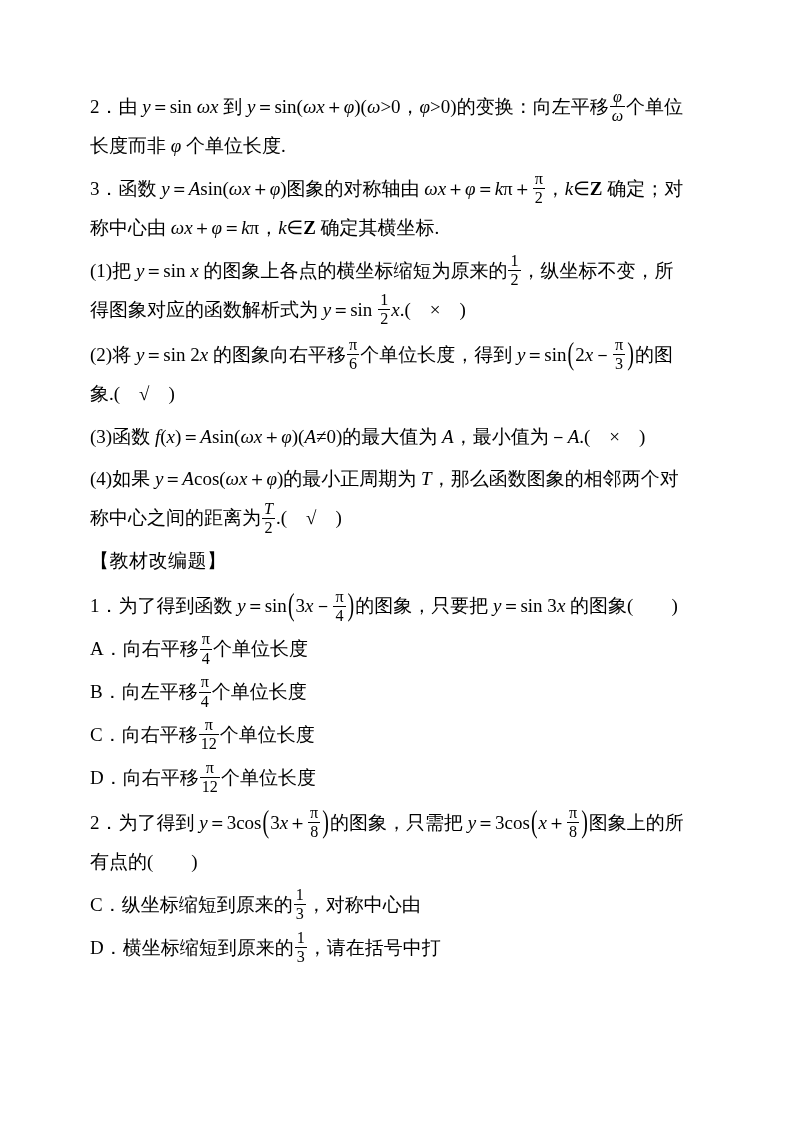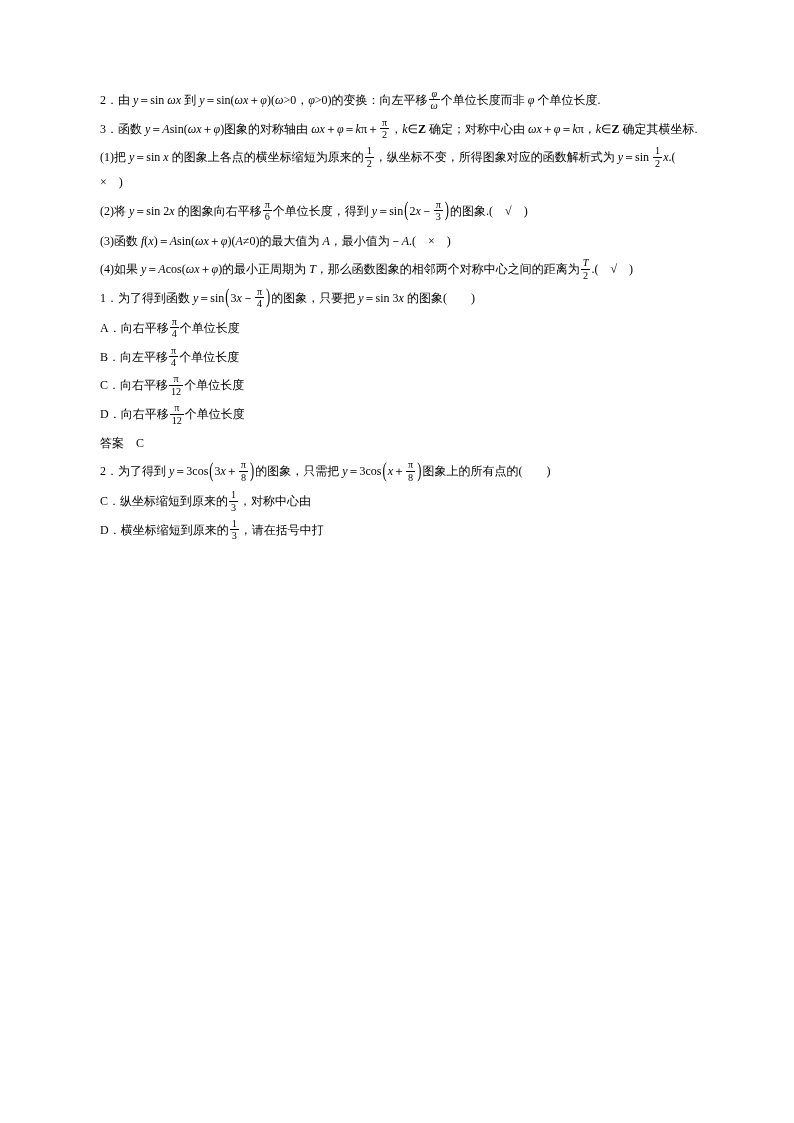--- a/index.html
+++ b/index.html
@@ -7,24 +7,24 @@
     position: relative;
     width: 794px;
     height: 1123px;
     background: #ffffff;
     color: #000000;
     font-family: "Liberation Serif", serif;
     overflow: hidden;
   }
   .doc-body {
     position: absolute;
-    left: 100px;
+    left: 90px;
     top: 88px;
     width: 600px;
-    font-size: 12px;
+    font-size: 19px;
     line-height: 2.05;
   }
   .para { margin: 0 0 4px 0; text-align: left; }
   .para.header {
     font-family: "Liberation Sans", sans-serif;
     margin: 2px 0 4px 0;
     letter-spacing: 0.5px;
   }
   .t  { font-style: normal; }
   .m  { font-style: italic; font-family: "Liberation Serif", serif; }
@@ -51,23 +51,23 @@
 <body>
 
 <div class="page">
   <div class="doc-body">
       <p class="para"><span class="t">2．由 </span><span class="m">y</span><span class="t">＝sin </span><span class="m">ωx</span><span class="t"> 到 </span><span class="m">y</span><span class="t">＝sin(</span><span class="m">ωx</span><span class="t">＋</span><span class="m">φ</span><span class="t">)(</span><span class="m">ω</span><span class="t">&gt;0，</span><span class="m">φ</span><span class="t">&gt;0)的变换：向左平移</span><span class="frac"><span class="num"><span class="m">φ</span></span><span class="den"><span class="m">ω</span></span></span><span class="t">个单位长度而非 </span><span class="m">φ</span><span class="t"> 个单位长度.</span></p>
       <p class="para"><span class="t">3．函数 </span><span class="m">y</span><span class="t">＝</span><span class="m">A</span><span class="t">sin(</span><span class="m">ωx</span><span class="t">＋</span><span class="m">φ</span><span class="t">)图象的对称轴由 </span><span class="m">ωx</span><span class="t">＋</span><span class="m">φ</span><span class="t">＝</span><span class="m">k</span><span class="t">π＋</span><span class="frac"><span class="num"><span class="t">π</span></span><span class="den"><span class="t">2</span></span></span><span class="t">，</span><span class="m">k</span><span class="t">∈</span><span class="bv">Z</span><span class="t"> 确定；对称中心由 </span><span class="m">ωx</span><span class="t">＋</span><span class="m">φ</span><span class="t">＝</span><span class="m">k</span><span class="t">π，</span><span class="m">k</span><span class="t">∈</span><span class="bv">Z</span><span class="t"> 确定其横坐标.</span></p>
       <p class="para"><span class="t">(1)把 </span><span class="m">y</span><span class="t">＝sin </span><span class="m">x</span><span class="t"> 的图象上各点的横坐标缩短为原来的</span><span class="frac"><span class="num"><span class="t">1</span></span><span class="den"><span class="t">2</span></span></span><span class="t">，纵坐标不变，所得图象对应的函数解析式为 </span><span class="m">y</span><span class="t">＝sin </span><span class="frac"><span class="num"><span class="t">1</span></span><span class="den"><span class="t">2</span></span></span><span class="m">x</span><span class="t">.( × )</span></p>
       <p class="para"><span class="t">(2)将 </span><span class="m">y</span><span class="t">＝sin 2</span><span class="m">x</span><span class="t"> 的图象向右平移</span><span class="frac"><span class="num"><span class="t">π</span></span><span class="den"><span class="t">6</span></span></span><span class="t">个单位长度，得到 </span><span class="m">y</span><span class="t">＝sin</span><span class="big">(</span><span class="t">2</span><span class="m">x</span><span class="t">－</span><span class="frac"><span class="num"><span class="t">π</span></span><span class="den"><span class="t">3</span></span></span><span class="big">)</span><span class="t">的图象.( √ )</span></p>
       <p class="para"><span class="t">(3)函数 </span><span class="m">f</span><span class="t">(</span><span class="m">x</span><span class="t">)＝</span><span class="m">A</span><span class="t">sin(</span><span class="m">ωx</span><span class="t">＋</span><span class="m">φ</span><span class="t">)(</span><span class="m">A</span><span class="t">≠0)的最大值为 </span><span class="m">A</span><span class="t">，最小值为－</span><span class="m">A</span><span class="t">.( × )</span></p>
       <p class="para"><span class="t">(4)如果 </span><span class="m">y</span><span class="t">＝</span><span class="m">A</span><span class="t">cos(</span><span class="m">ωx</span><span class="t">＋</span><span class="m">φ</span><span class="t">)的最小正周期为 </span><span class="m">T</span><span class="t">，那么函数图象的相邻两个对称中心之间的距离为</span><span class="frac"><span class="num"><span class="m">T</span></span><span class="den"><span class="t">2</span></span></span><span class="t">.( √ )</span></p>
+      <p class="para header"><span class="t">【教材改编题】</span></p>
       <p class="para"><span class="t">1．为了得到函数 </span><span class="m">y</span><span class="t">＝sin</span><span class="big">(</span><span class="t">3</span><span class="m">x</span><span class="t">－</span><span class="frac"><span class="num"><span class="t">π</span></span><span class="den"><span class="t">4</span></span></span><span class="big">)</span><span class="t">的图象，只要把 </span><span class="m">y</span><span class="t">＝sin 3</span><span class="m">x</span><span class="t"> 的图象(  )</span></p>
       <p class="para"><span class="t">A．向右平移</span><span class="frac"><span class="num"><span class="t">π</span></span><span class="den"><span class="t">4</span></span></span><span class="t">个单位长度</span></p>
       <p class="para"><span class="t">B．向左平移</span><span class="frac"><span class="num"><span class="t">π</span></span><span class="den"><span class="t">4</span></span></span><span class="t">个单位长度</span></p>
       <p class="para"><span class="t">C．向右平移</span><span class="frac"><span class="num"><span class="t">π</span></span><span class="den"><span class="t">12</span></span></span><span class="t">个单位长度</span></p>
       <p class="para"><span class="t">D．向右平移</span><span class="frac"><span class="num"><span class="t">π</span></span><span class="den"><span class="t">12</span></span></span><span class="t">个单位长度</span></p>
-      <p class="para"><span class="t">答案　C</span></p>
       <p class="para"><span class="t">2．为了得到 </span><span class="m">y</span><span class="t">＝3cos</span><span class="big">(</span><span class="t">3</span><span class="m">x</span><span class="t">＋</span><span class="frac"><span class="num"><span class="t">π</span></span><span class="den"><span class="t">8</span></span></span><span class="big">)</span><span class="t">的图象，只需把 </span><span class="m">y</span><span class="t">＝3cos</span><span class="big">(</span><span class="m">x</span><span class="t">＋</span><span class="frac"><span class="num"><span class="t">π</span></span><span class="den"><span class="t">8</span></span></span><span class="big">)</span><span class="t">图象上的所有点的(  )</span></p>
       <p class="para"><span class="t">C．纵坐标缩短到原来的</span><span class="frac"><span class="num"><span class="t">1</span></span><span class="den"><span class="t">3</span></span></span><span class="t">，对称中心由</span></p>
       <p class="para"><span class="t">D．横坐标缩短到原来的</span><span class="frac"><span class="num"><span class="t">1</span></span><span class="den"><span class="t">3</span></span></span><span class="t">，请在括号中打</span></p>
     </div>
 </div>
 
 </body></html>

